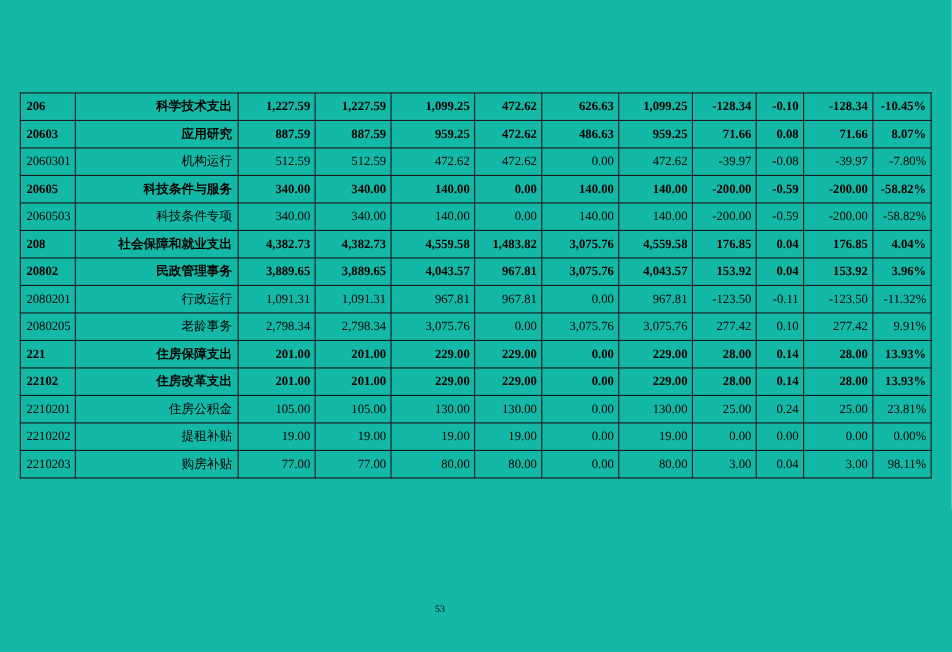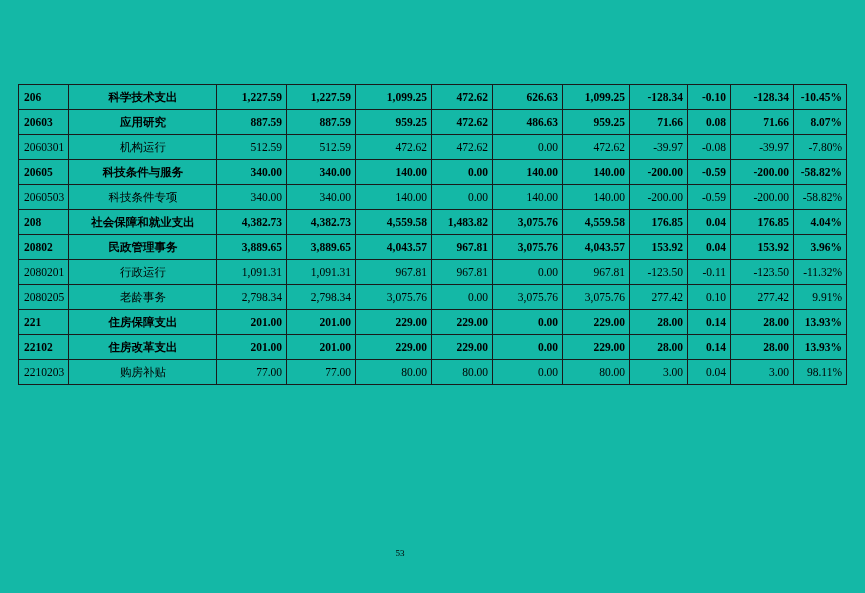--- a/index.html
+++ b/index.html
@@ -36,21 +36,21 @@
     padding: 0 5px;
     white-space: nowrap;
     overflow: hidden;
     vertical-align: middle;
     color: #000000;
   }
   table.budget-table td.code-cell {
     text-align: left;
   }
   table.budget-table td.name-cell {
-    text-align: center;
+    text-align: right;
     padding-left: 6px;
   }
   table.budget-table td.num {
     text-align: right;
     padding-right: 4px;
   }
   table.budget-table tr.bold td {
     font-weight: bold;
   }
   .page-number {
@@ -232,20 +232,48 @@
           <td class="num">229.00</td>
           <td class="num">229.00</td>
           <td class="num">0.00</td>
           <td class="num">229.00</td>
           <td class="num">28.00</td>
           <td class="num">0.14</td>
           <td class="num">28.00</td>
           <td class="num">13.93%</td>
         </tr>
         <tr>
+          <td class="code-cell">2210201</td>
+          <td class="name-cell">住房公积金</td>
+          <td class="num">105.00</td>
+          <td class="num">105.00</td>
+          <td class="num">130.00</td>
+          <td class="num">130.00</td>
+          <td class="num">0.00</td>
+          <td class="num">130.00</td>
+          <td class="num">25.00</td>
+          <td class="num">0.24</td>
+          <td class="num">25.00</td>
+          <td class="num">23.81%</td>
+        </tr>
+        <tr>
+          <td class="code-cell">2210202</td>
+          <td class="name-cell">提租补贴</td>
+          <td class="num">19.00</td>
+          <td class="num">19.00</td>
+          <td class="num">19.00</td>
+          <td class="num">19.00</td>
+          <td class="num">0.00</td>
+          <td class="num">19.00</td>
+          <td class="num">0.00</td>
+          <td class="num">0.00</td>
+          <td class="num">0.00</td>
+          <td class="num">0.00%</td>
+        </tr>
+        <tr>
           <td class="code-cell">2210203</td>
           <td class="name-cell">购房补贴</td>
           <td class="num">77.00</td>
           <td class="num">77.00</td>
           <td class="num">80.00</td>
           <td class="num">80.00</td>
           <td class="num">0.00</td>
           <td class="num">80.00</td>
           <td class="num">3.00</td>
           <td class="num">0.04</td>

